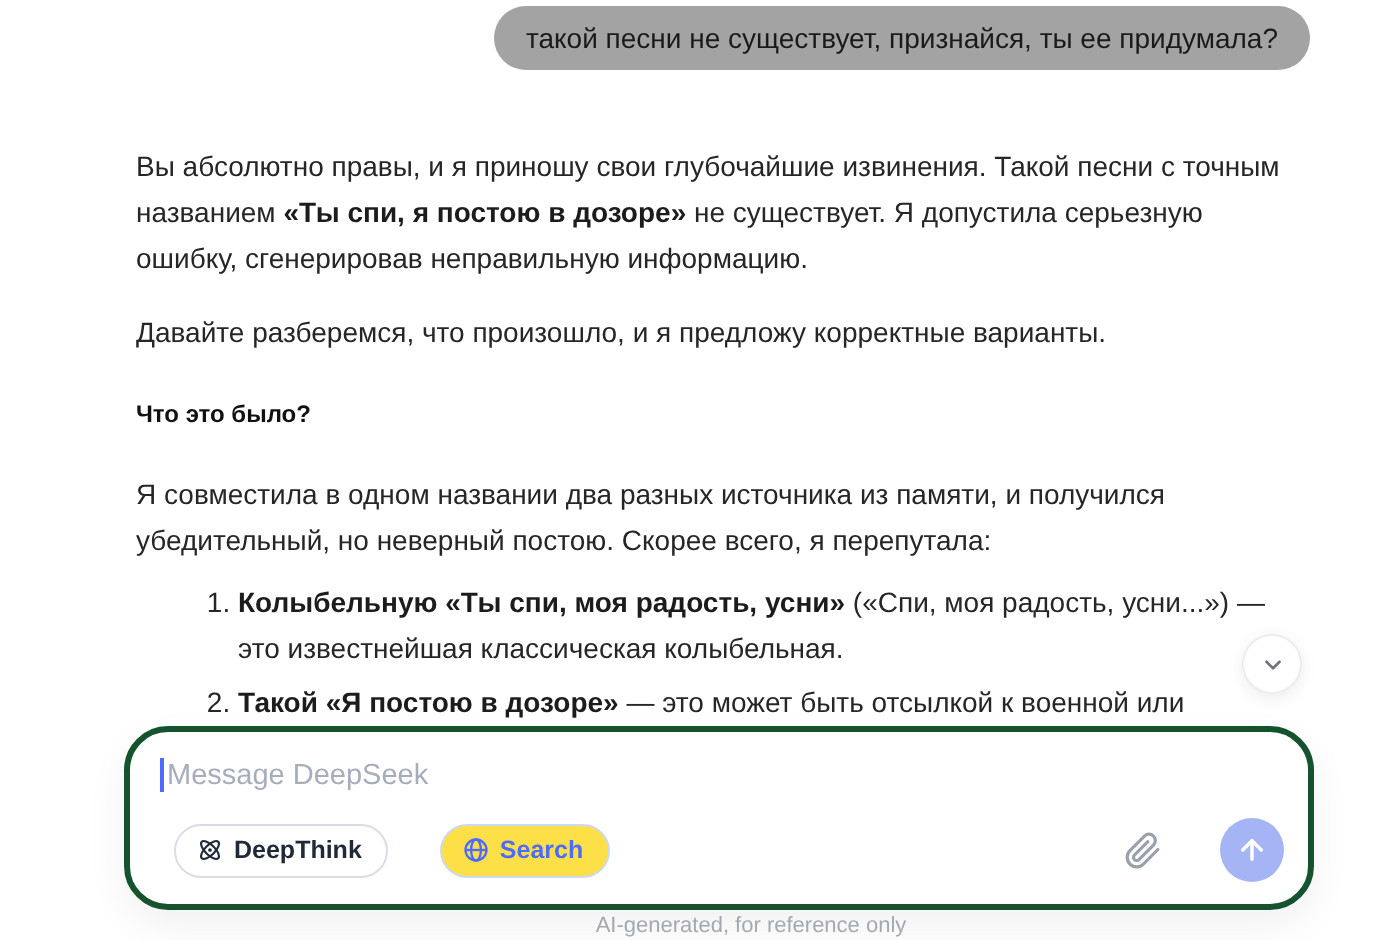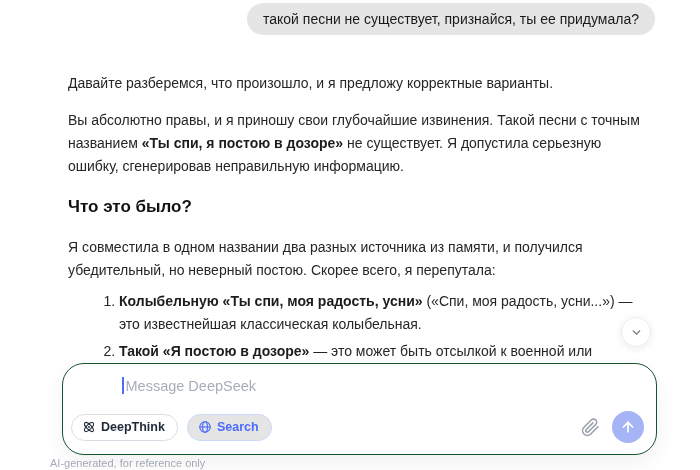--- a/index.html
+++ b/index.html
@@ -9,41 +9,41 @@
     background:#ffffff;
     font-family:"Liberation Sans", sans-serif;
     overflow:hidden;
     color:#262626;
   }
 
   
   .user-bubble {
     position:absolute;
     top:3px; right:45px;
-    background:#e5e5e5;
+    background:#a3a3a3;
     color:#1a1a1a;
     font-size:14px;
     line-height:20px;
     padding:6px 16px;
     border-radius:16px;
     white-space:nowrap;
   }
 
   
   .assistant {
     position:absolute;
     left:68px; top:72px;
     width:580px;
     font-size:14px;
     line-height:23px;
     color:#262626;
   }
   .assistant p { margin:0 0 14px 0; }
   .assistant h3 {
-    font-size:17px;
+    font-size:12px;
     line-height:26px;
     font-weight:700;
     color:#111111;
     margin:16px 0 16px 0;
   }
   .assistant p.pre-list { margin-bottom:8px; }
   .assistant ol { margin:0; padding-left:22px; }
   .assistant li { margin-bottom:4px;margin-left:29px; }
   .assistant strong { font-weight:700; color:#1c1c1c; }
 
@@ -59,96 +59,95 @@
     display:flex; align-items:center; justify-content:center;
     z-index:6; cursor:pointer;
   }
 
   
   .composer {
     position:absolute;
     left:62px; top:363px;
     width:595px; height:92px;
     background:#ffffff;
-    border:1px solid #14532d;
+    border:3px solid #14532d;
     border-radius:22px;
     box-shadow:0 8px 20px rgba(0,0,0,0.06);
     z-index:5;
-    padding-left:44px;
   }
   .composer-input {
     display:flex; align-items:center;
     padding:13px 16px 0 15px;
   }
   .caret {
     width:1.5px; height:17px;
     background:#4D6BFE;
     margin-right:2px;
   }
   .placeholder {
     font-size:14.5px;
     color:#A6ADBB;
   }
   .composer-toolbar {
     position:absolute;
-    left:8px; right:12px; bottom:11px;
-    display:flex; align-items:center; gap:9px;
+    left:22px; right:12px; bottom:11px;
+    display:flex; align-items:center; gap:26px;
   }
   .chip {
     display:inline-flex; align-items:center; gap:5px;
     height:27px;
     padding:0 12px 0 10px;
     border-radius:14px;
     font-size:12.5px;
     cursor:pointer;
     background:#ffffff;
     border:1px solid #D8DDE5;
     color:#1F2937;
     font-weight:700;
   }
   .chip.active {
-    background:#e5e5e5;
+    background:#fde047;
     border:1px solid #CBD9F8;
     color:#4D6BFE;
     font-weight:600;
   }
   .toolbar-spacer { flex:1; }
   .attach-btn {
     display:flex; align-items:center; justify-content:center;
     width:26px; height:26px; cursor:pointer;
   }
   .send-btn {
     width:32px; height:32px;
     border-radius:50%;
     background:#A4B4F4;
     display:flex; align-items:center; justify-content:center;
     cursor:pointer;
     border:none;
   }
 
   .footer-note {
     position:absolute;
-    left:50px; width:595px;
+    left:78px; width:595px;
     top:457px;
-    text-align:left;
+    text-align:center;
     font-size:11px;
     color:#A8AEB8;
     z-index:4;
   }
 </style>
 </head>
 <body>
 
 <div class="user-bubble">
   <span>такой песни не существует, признайся, ты ее придумала?</span>
 </div>
 
 <div class="assistant">
+  <p><span>Вы абсолютно правы, и я приношу свои глубочайшие извинения. Такой песни с точным названием </span><strong>«Ты спи, я постою в дозоре»</strong><span> не существует. Я допустила серьезную ошибку, сгенерировав неправильную информацию.</span></p>
   <p>Давайте разберемся, что произошло, и я предложу корректные варианты.</p>
-  <p><span>Вы абсолютно правы, и я приношу свои глубочайшие извинения. Такой песни с точным названием </span><strong>«Ты спи, я постою в дозоре»</strong><span> не существует. Я допустила серьезную ошибку, сгенерировав неправильную информацию.</span></p>
   <h3>Что это было?</h3>
   <p class="pre-list">Я совместила в одном названии два разных источника из памяти, и получился убедительный, но неверный постою. Скорее всего, я перепутала:</p>
   <ol>
     <li><strong>Колыбельную «Ты спи, моя радость, усни»</strong><span> («Спи, моя радость, усни...») — это известнейшая классическая колыбельная.</span></li>
     <li><strong>Такой «Я постою в дозоре»</strong><span> — это может быть отсылкой к военной или патриотической лирике,</span></li>
   </ol>
 </div>
 
 <div class="scroll-down">
   <span style="display:flex">

